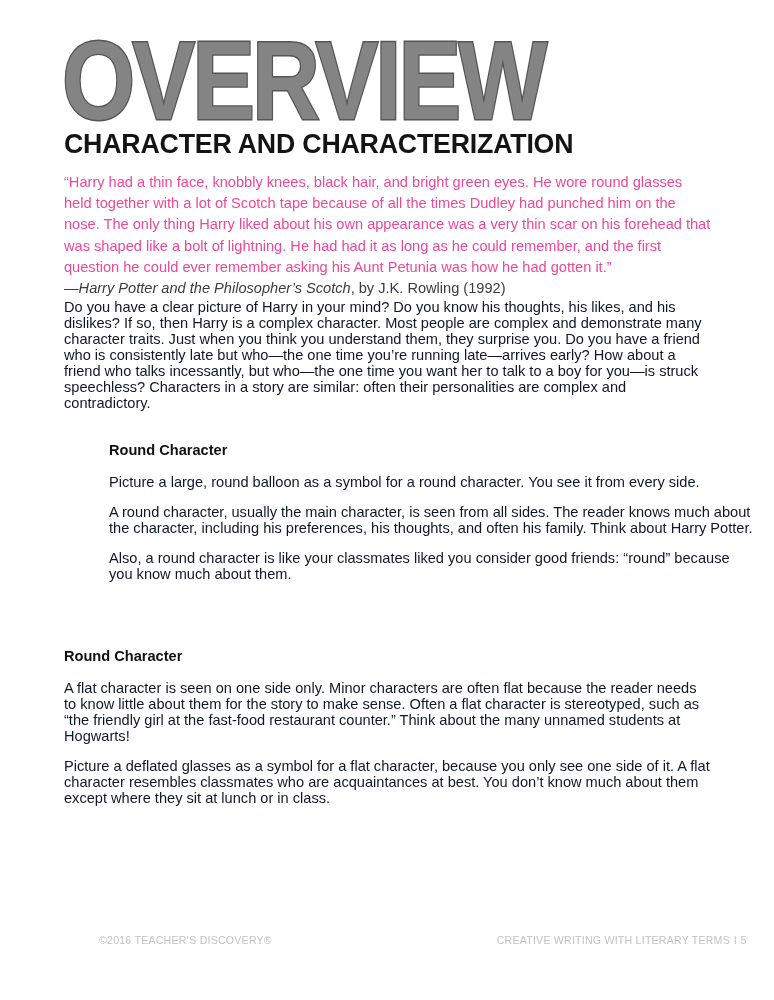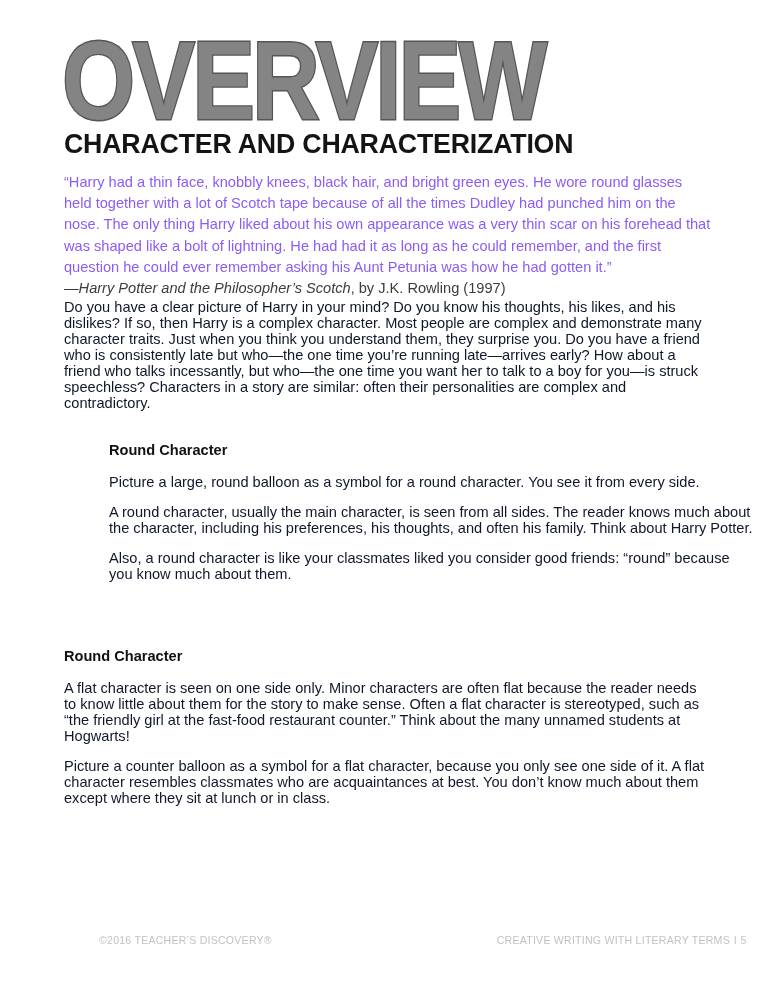--- a/index.html
+++ b/index.html
@@ -74,21 +74,21 @@
     text-align: left;
   }
   p.para:last-child {
     margin-bottom: 0;
   }
 
   p.quote-para {
     margin: 0;
     font-size: 14.6px;
     line-height: 21.2px;
-    color: #8b5cf6;
+    color: #ec4899;
   }
 
   p.attribution {
     margin: 0;
     font-size: 14.6px;
     line-height: 21.2px;
     color: #3c3c3c;
   }
   p.attribution .work {
     font-style: italic;
@@ -140,39 +140,39 @@
 
 <div class="page">
 
   <div class="overview-title">OVERVIEW</div>
 
   <div class="section-heading">CHARACTER AND CHARACTERIZATION</div>
 
   <div class="body-block" style="top:172px;">
     <p class="quote-para">“Harry had a thin face, knobbly knees, black hair, and bright green eyes. He wore round glasses held together with a lot of Scotch tape because of all the times Dudley had punched him on the nose. The only thing Harry liked about his own appearance was a very thin scar on his forehead that was shaped like a bolt of lightning. He had had it as long as he could remember, and the first question he could ever remember asking his Aunt Petunia was how he had gotten it.”</p>
     <p class="attribution">
-      <span>—</span><span class="work">Harry Potter and the Philosopher’s Scotch</span><span>, by J.K. Rowling (1997)</span>
+      <span>—</span><span class="work">Harry Potter and the Philosopher’s Scotch</span><span>, by J.K. Rowling (1992)</span>
     </p>
   </div>
 
   <div class="body-block" style="top:299px;">
     <p class="para">Do you have a clear picture of Harry in your mind? Do you know his thoughts, his likes, and his dislikes? If so, then Harry is a complex character. Most people are complex and demonstrate many character traits. Just when you think you understand them, they surprise you. Do you have a friend who is consistently late but who—the one time you’re running late—arrives early? How about a friend who talks incessantly, but who—the one time you want her to talk to a boy for you—is struck speechless? Characters in a story are similar: often their personalities are complex and contradictory.</p>
   </div>
 
   <div class="body-block" style="top:440px;margin-left:45px;">
     <h3 class="sub-heading">Round Character</h3>
     <p class="para">Picture a large, round balloon as a symbol for a round character. You see it from every side.</p>
     <p class="para">A round character, usually the main character, is seen from all sides. The reader knows much about the character, including his preferences, his thoughts, and often his family. Think about Harry Potter.</p>
     <p class="para">Also, a round character is like your classmates liked you consider good friends: “round” because you know much about them.</p>
   </div>
 
   <div class="body-block" style="top:646px;">
     <h3 class="sub-heading">Round Character</h3>
     <p class="para">A flat character is seen on one side only. Minor characters are often flat because the reader needs to know little about them for the story to make sense. Often a flat character is stereotyped, such as “the friendly girl at the fast-food restaurant counter.” Think about the many unnamed students at Hogwarts!</p>
-    <p class="para">Picture a counter balloon as a symbol for a flat character, because you only see one side of it. A flat character resembles classmates who are acquaintances at best. You don’t know much about them except where they sit at lunch or in class.</p>
+    <p class="para">Picture a deflated glasses as a symbol for a flat character, because you only see one side of it. A flat character resembles classmates who are acquaintances at best. You don’t know much about them except where they sit at lunch or in class.</p>
   </div>
 
   <div class="footer">
     <div class="footer-left">©2016 TEACHER’S DISCOVERY®</div>
     <div class="footer-right">
       <span>CREATIVE WRITING WITH LITERARY TERMS</span><span class="footer-sep">I</span><span>5</span>
     </div>
   </div>
 
 </div>

